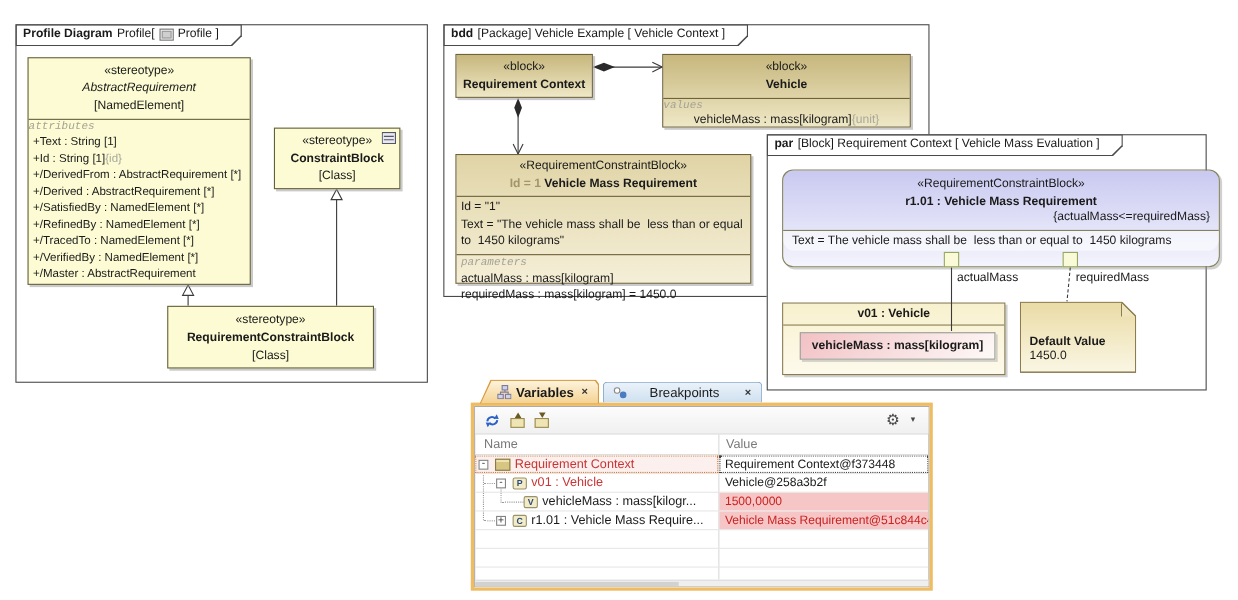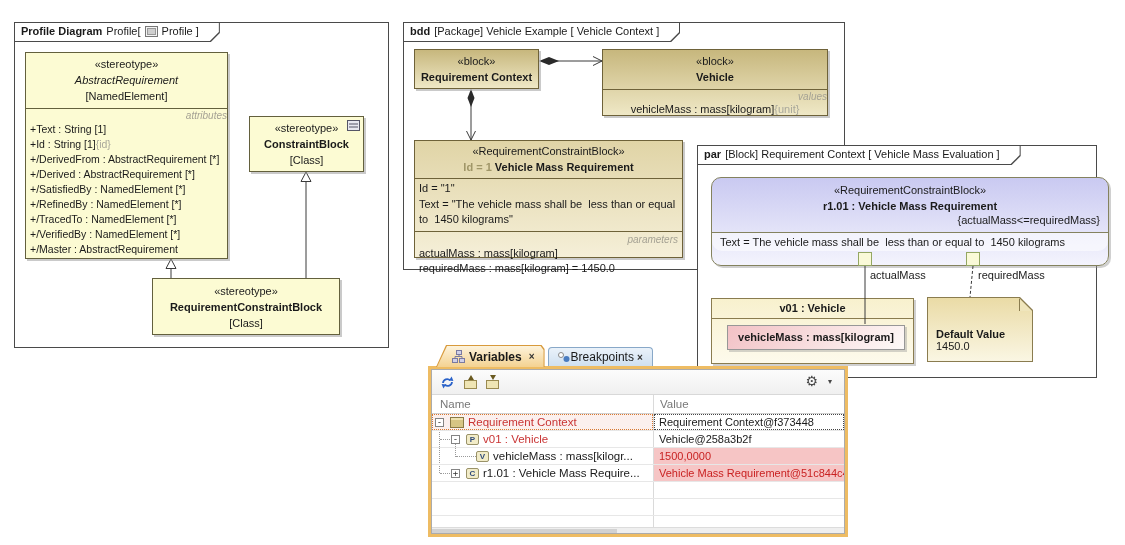--- a/index.html
+++ b/index.html
@@ -4,41 +4,41 @@
 <style>
   * { box-sizing: border-box; margin:0; padding:0; }
   body { background:#fff; }
   .canvas { position:relative; width:1125px; height:545px; background:#fff;
             font-family:"Liberation Sans", sans-serif; overflow:hidden; color:#1a1a1a; }
 
   
   .uml-frame { position:absolute; border:1px solid #4a4a4a; background:#fff; }
   .profile-frame { left:14px; top:22px; width:375px; height:326px; }
   .bdd-frame { left:403px; top:22px; width:442px; height:248px; }
-  .par-frame { left:697px; top:122px; width:400px; height:233px; z-index:2;margin-top:23px; }
+  .par-frame { left:697px; top:122px; width:400px; height:233px; z-index:2; }
 
   .ftab { position:absolute; top:-1px; left:-1px; background:#4a4a4a; padding:1px;
           clip-path:polygon(0 0,100% 0,100% calc(100% - 9px),calc(100% - 9px) 100%,0 100%); z-index:2;}
   .ftab-in { background:#fff; padding:2px 20px 4px 6px; font-size:11px; white-space:nowrap;
              display:flex; align-items:center; gap:4px;
              clip-path:polygon(0 0,100% 0,100% calc(100% - 9px),calc(100% - 9px) 100%,0 100%); }
   .bold { font-weight:bold; }
 
   .dg-icon { width:13px; height:11px; border:1px solid #777; background:#f4f4f4; position:relative; }
   .dg-icon::before { content:""; position:absolute; left:1px; bottom:1px; width:7px; height:5px;
                      border:1px solid #999; background:#cfcfcf; }
 
   
   .box { position:absolute; border:1px solid #63603d; font-size:11px;
          box-shadow:2px 2px 0 rgba(150,150,150,.5); }
   .cream { background:#fcfbd3; }
   .tanGrad { background:linear-gradient(#c7b77d,#efe8c6); border-color:#6e6239; }
   .vmrGrad { background:linear-gradient(#e0d4a6,#f5efd8); border-color:#6e6239; }
   .c { text-align:center; }
-  .complabel { color:#a5a294; font-style:italic; font-size:10px; text-align:right; line-height:13px; }
+  .complabel { color:#a5a294; font-style:italic; font-size:10px; text-align:left; line-height:13px;font-family:Liberation Mono, monospace; }
   .gtag { color:#a9a89b; }
   .u { }
 
   
   .ar-box { left:10px; top:29px; width:203px; height:207px; }
   .box-hdr { padding:3px 2px 4px; }
   .box-hdr.line { border-bottom:1px solid #63603d; }
   .ar-name { font-weight:normal; font-style:italic; }
   .hl { line-height:16px; }
   .attr { font-size:10.5px; line-height:15px; padding-left:4px; white-space:nowrap; }
@@ -82,21 +82,21 @@
   .note-in { width:100%; height:100%; background:linear-gradient(#eadba6,#faf6e3);
              clip-path:polygon(0 0,calc(100% - 13px) 0,100% 13px,100% 100%,0 100%);
              padding:30px 0 0 8px; font-size:11px; position:relative; }
   .note-fold { position:absolute; top:0; right:0; width:13px; height:13px; background:#efe5bc;
                clip-path:polygon(0 0,100% 100%,0 100%); border-left:1px solid #8a7c4f; }
   .ov { position:absolute; left:0; top:0; pointer-events:none; }
 
   
   .varpanel { position:absolute; left:428px; top:345px; width:420px; height:192px; z-index:3; }
   .vp-tabs { position:absolute; top:0; left:8px; height:22px; display:flex; z-index:4; }
-  .vp-tab { display:flex; align-items:center; gap:0; font-size:12px; }
+  .vp-tab { display:flex; align-items:center; gap:20px; font-size:12px; }
   .tab-act-outer { background:#d89a3c; padding:1px 1px 0 1px;
                    clip-path:polygon(10px 0,calc(100% - 3px) 0,100% 4px,100% 100%,0 100%); }
   .tab-act { background:linear-gradient(#fdf3dc,#f4d291); padding:3px 9px 3px 15px; height:21px;
              clip-path:polygon(10px 0,calc(100% - 3px) 0,100% 4px,100% 100%,0 100%);
              display:flex; align-items:center; gap:4px; font-weight:bold; }
   .tab-inact { margin-top:2px; height:19px; background:linear-gradient(#eaf2fa,#cfe0f0);
                border:1px solid #88a8c8; border-bottom:none; border-radius:4px 4px 0 0;
                padding:2px 9px 2px 8px; margin-left:3px; }
   .vp-x { font-weight:bold; font-size:10px; color:#333; margin-left:3px; cursor:default; }
   .vp-body { position:absolute; left:0; right:0; top:21px; bottom:0;

